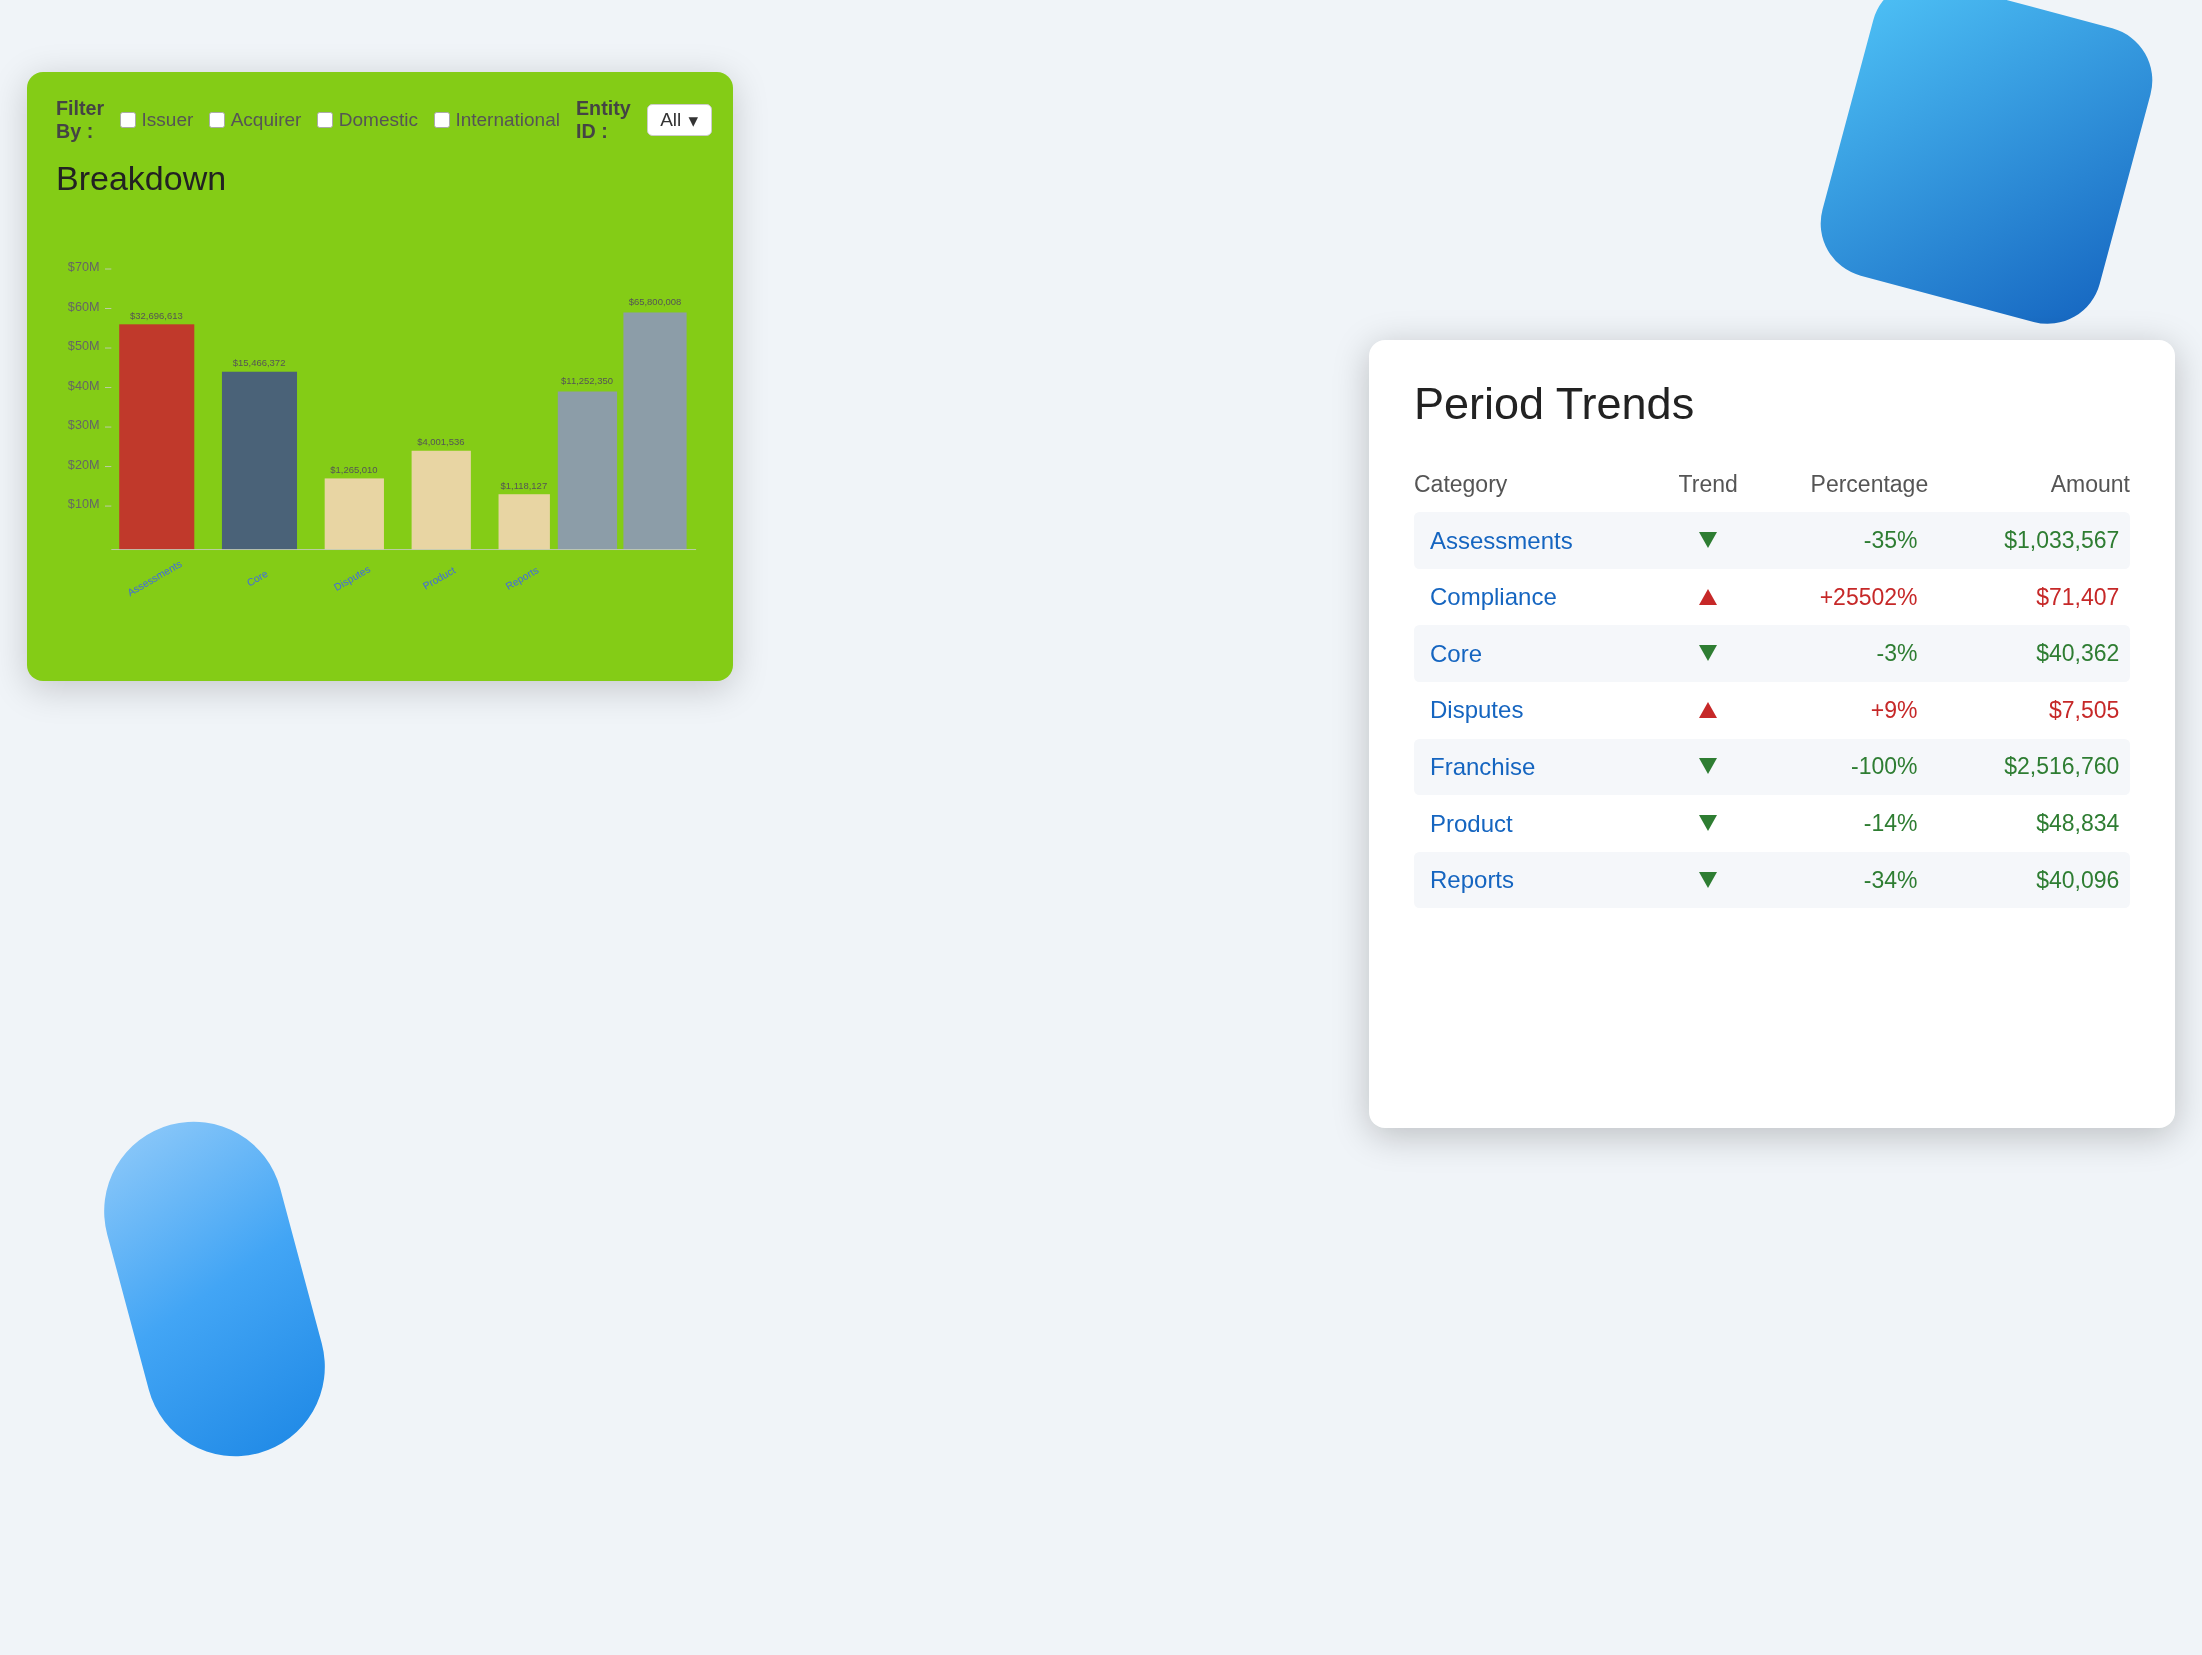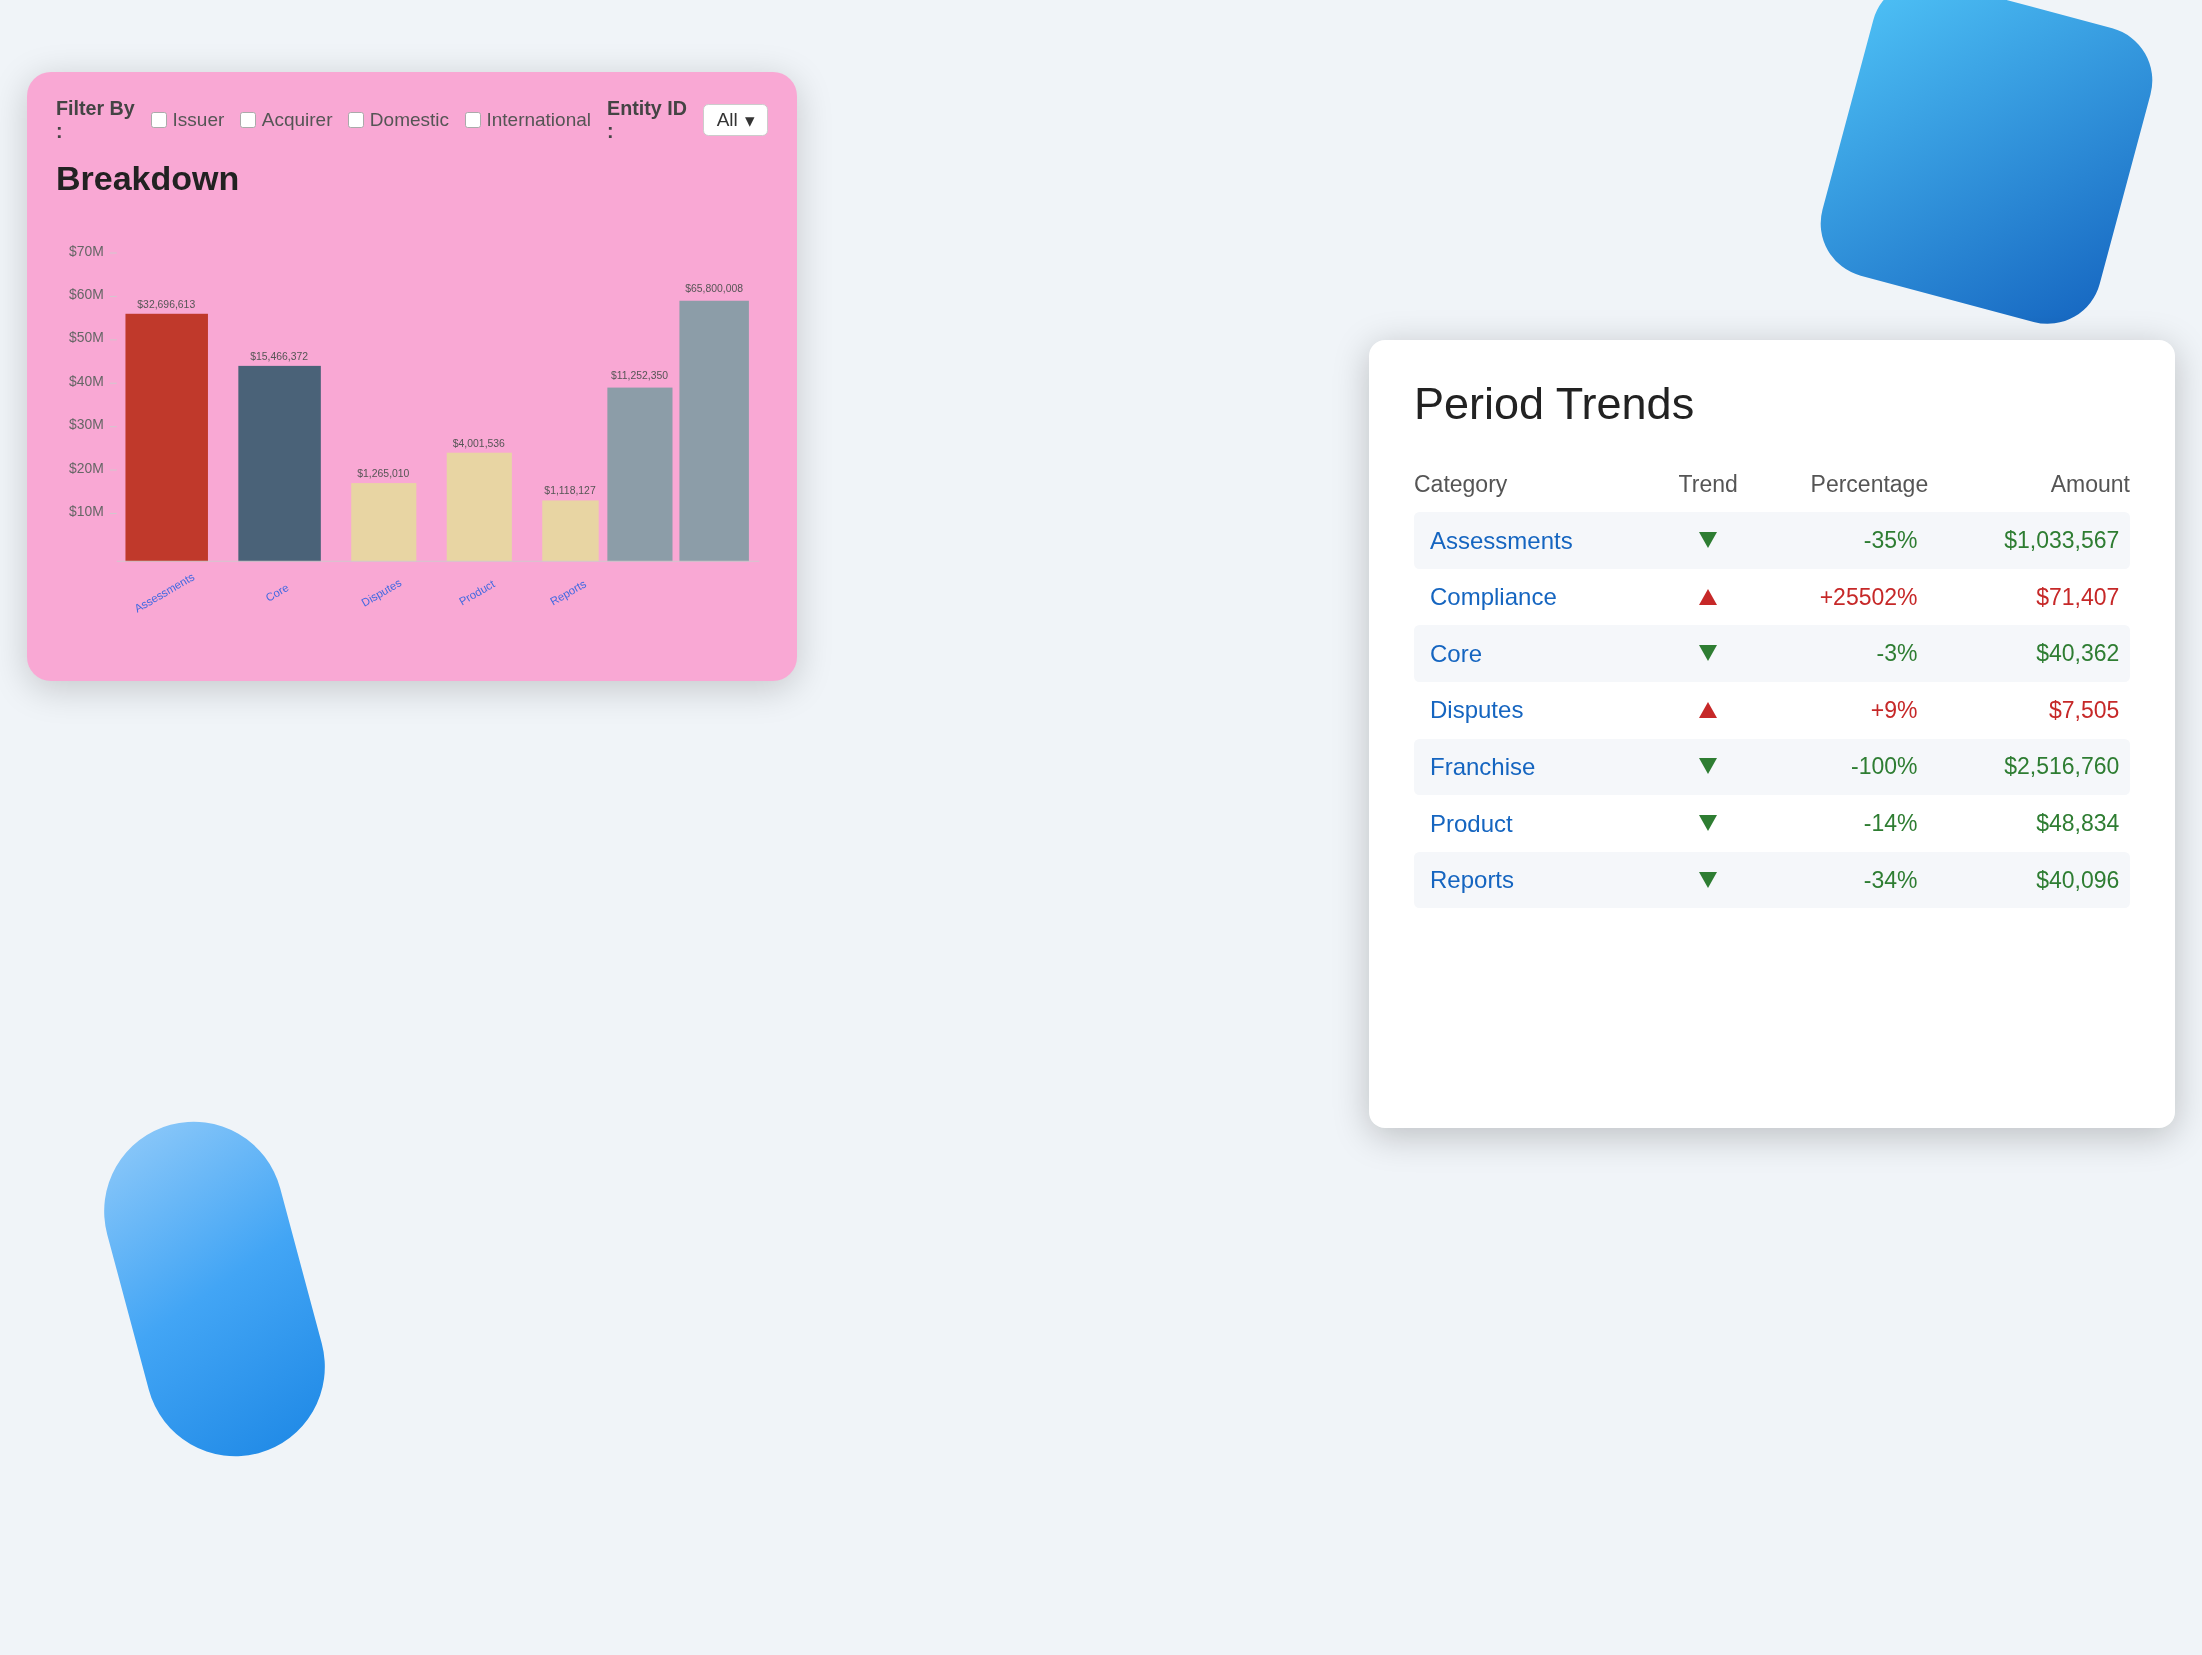--- a/index.html
+++ b/index.html
@@ -36,24 +36,24 @@
       border-radius: 90px;
       transform: rotate(-15deg);
       z-index: 1;
     }
 
     
     .breakdown-card {
       position: absolute;
       top: 72px;
       left: 27px;
-      width: 770px;
+      width: 706px;
       height: 609px;
-      background: #f9a8d4;
-      border-radius: 24px;
+      background: #84cc16;
+      border-radius: 16px;
       box-shadow: 0 7.2px 36px rgba(0,0,0,0.18);
       z-index: 10;
       padding: 25px 29px 18px 29px;
     }
 
     .filter-bar {
       display: flex;
       align-items: center;
       gap: 16px;
       font-size: 19.7px;
@@ -94,21 +94,21 @@
       border-radius: 5.4px;
       padding: 3.6px 12.5px;
       font-size: 19px;
       color: #333;
       background: #fff;
       cursor: pointer;
     }
 
     .breakdown-title {
       font-size: 34px;
-      font-weight: 700;
+      font-weight: 400;
       color: #222;
       margin-bottom: 18px;
     }
 
     
     .chart-area {
       position: relative;
       width: 100%;
       height: 430px;
     }

